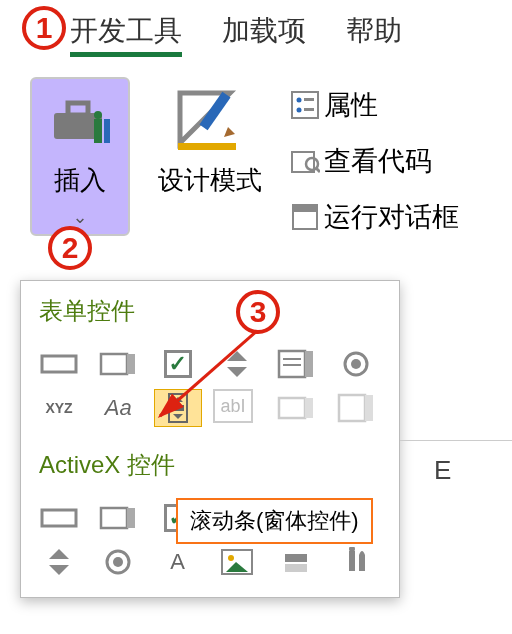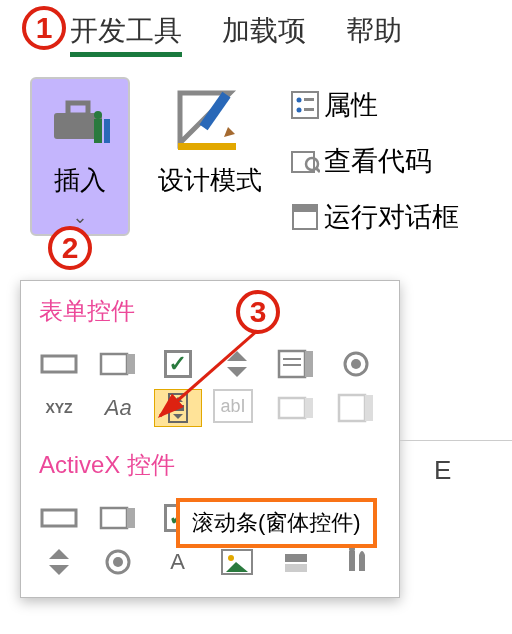--- a/index.html
+++ b/index.html
@@ -76,42 +76,42 @@
       top: 280px;
       width: 380px;
       background: #fff;
       border: 1px solid #bbb;
       box-shadow: 0 4px 12px rgba(0,0,0,0.25);
       padding: 4px;
     }
     .popup-header {
       font-size: 24px;
       padding: 10px 14px;
-      color: #ec4899;
+      color: #4d7c0f;
     }
     .popup-grid {
       display: grid;
       grid-template-columns: repeat(6, 1fr);
       gap: 6px;
       padding: 8px 10px 12px;
     }
     .picon {
       width: 48px;
       height: 38px;
       display: flex;
       align-items: center;
       justify-content: center;
       position: relative;
     }
     .tooltip {
       position: absolute;
       left: 176px;
       top: 498px;
       background: #fff;
-      border: 4px solid #f97316;
+      border: 2px solid #f97316;
       padding: 6px 12px;
       font-size: 22px;
       white-space: nowrap;
       z-index: 5;
     }
     .marker {
       position: absolute;
       width: 44px;
       height: 44px;
       border: 4px solid #d21;

